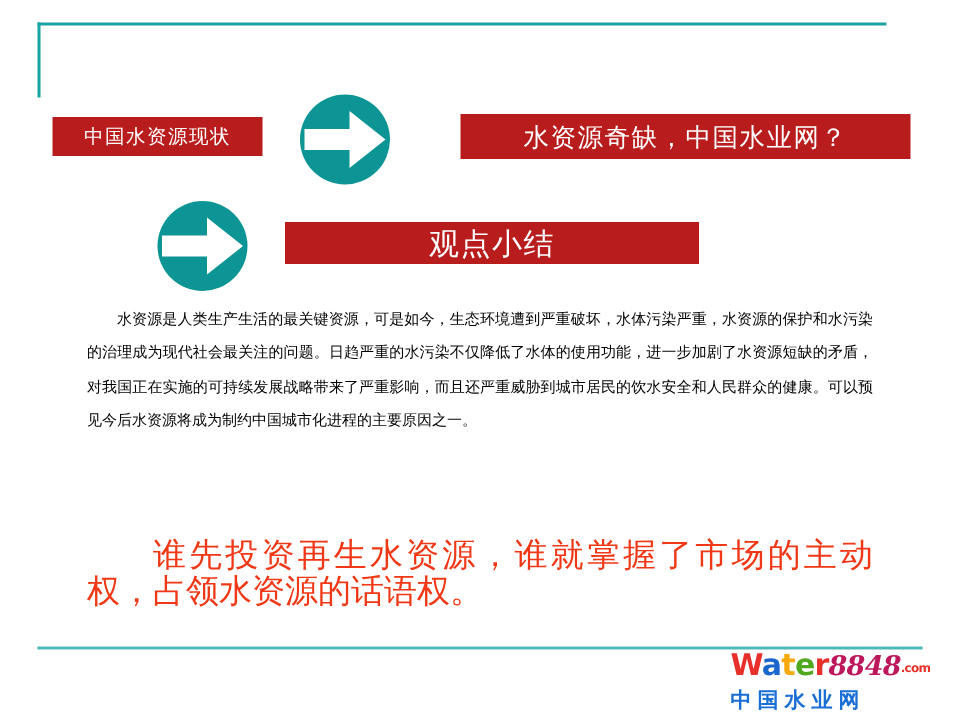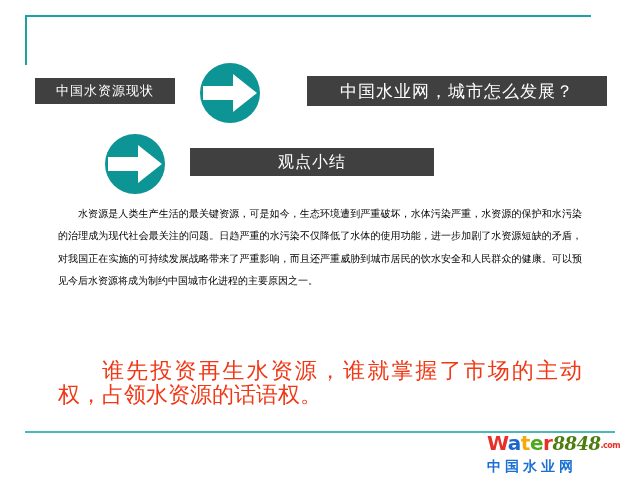--- a/index.html
+++ b/index.html
@@ -24,21 +24,21 @@
     width: 566px;
     height: 50px;
     border-top: 2px solid #19A3A3;
     border-left: 2px solid #19A3A3;
     box-sizing: border-box;
   }
 
   
   .banner {
     position: absolute;
-    background: #404040;
+    background: #b91c1c;
     color: #ffffff;
     display: flex;
     align-items: center;
     font-family: "DejaVu Sans", "Liberation Sans", sans-serif;
     white-space: nowrap;
     letter-spacing: 1px;
   }
   .banner-kicker {
     left: 35px;
     top: 78px;
@@ -51,24 +51,24 @@
     left: 307px;
     top: 76px;
     width: 300px;
     height: 30px;
     justify-content: center;
     font-size: 17px;
   }
   .banner-subtitle {
     left: 190px;
     top: 148px;
-    width: 244px;
+    width: 276px;
     height: 28px;
     justify-content: center;
-    font-size: 16px;
+    font-size: 20px;
   }
 
   
   .arrow-bullet {
     position: absolute;
     width: 62px;
     height: 62px;
   }
   .arrow-bullet svg { display: block; }
   .bullet-1 { left: 199px; top: 62px; }
@@ -127,21 +127,21 @@
     line-height: 20px;
     letter-spacing: -0.5px;
     white-space: nowrap;
   }
   .logo-latin .l-w { color: #E8302A; }
   .logo-latin .l-a { color: #1A66CC; }
   .logo-latin .l-t { color: #F5A90B; }
   .logo-latin .l-e { color: #4FA81E; }
   .logo-latin .l-r { color: #E8302A; }
   .logo-latin .l-num {
-    color: #4d7c0f;
+    color: #be185d;
     font-style: italic;
     font-size: 18px;
     font-family: "DejaVu Serif", "Liberation Serif", serif;
   }
   .logo-latin .l-com {
     color: #E8302A;
     font-size: 8px;
     font-weight: bold;
     vertical-align: 2px;
     text-align: center;
@@ -172,21 +172,21 @@
 
   <div class="arrow-bullet bullet-2">
     <svg width="62" height="62" viewBox="0 0 62 62" aria-hidden="true">
       <circle cx="31" cy="31" r="30" fill="#0D9494"></circle>
       <path d="M4 24 L34 24 L34 12 L58 31 L34 50 L34 38 L4 38 Z" fill="#ffffff"></path>
     </svg>
   </div>
 
   <div class="banner banner-kicker">中国水资源现状</div>
 
-  <div class="banner banner-title">中国水业网，城市怎么发展？</div>
+  <div class="banner banner-title">水资源奇缺，中国水业网？</div>
 
   <div class="banner banner-subtitle">观点小结</div>
 
   <div class="body-text">水资源是人类生产生活的最关键资源，可是如今，生态环境遭到严重破坏，水体污染严重，水资源的保护和水污染的治理成为现代社会最关注的问题。日趋严重的水污染不仅降低了水体的使用功能，进一步加剧了水资源短缺的矛盾，对我国正在实施的可持续发展战略带来了严重影响，而且还严重威胁到城市居民的饮水安全和人民群众的健康。可以预见今后水资源将成为制约中国城市化进程的主要原因之一。</div>
 
   <div class="red-text">谁先投资再生水资源，谁就掌握了市场的主动权，占领水资源的话语权。</div>
 
   <div class="bottom-rule"></div>
 
   <div class="logo">

